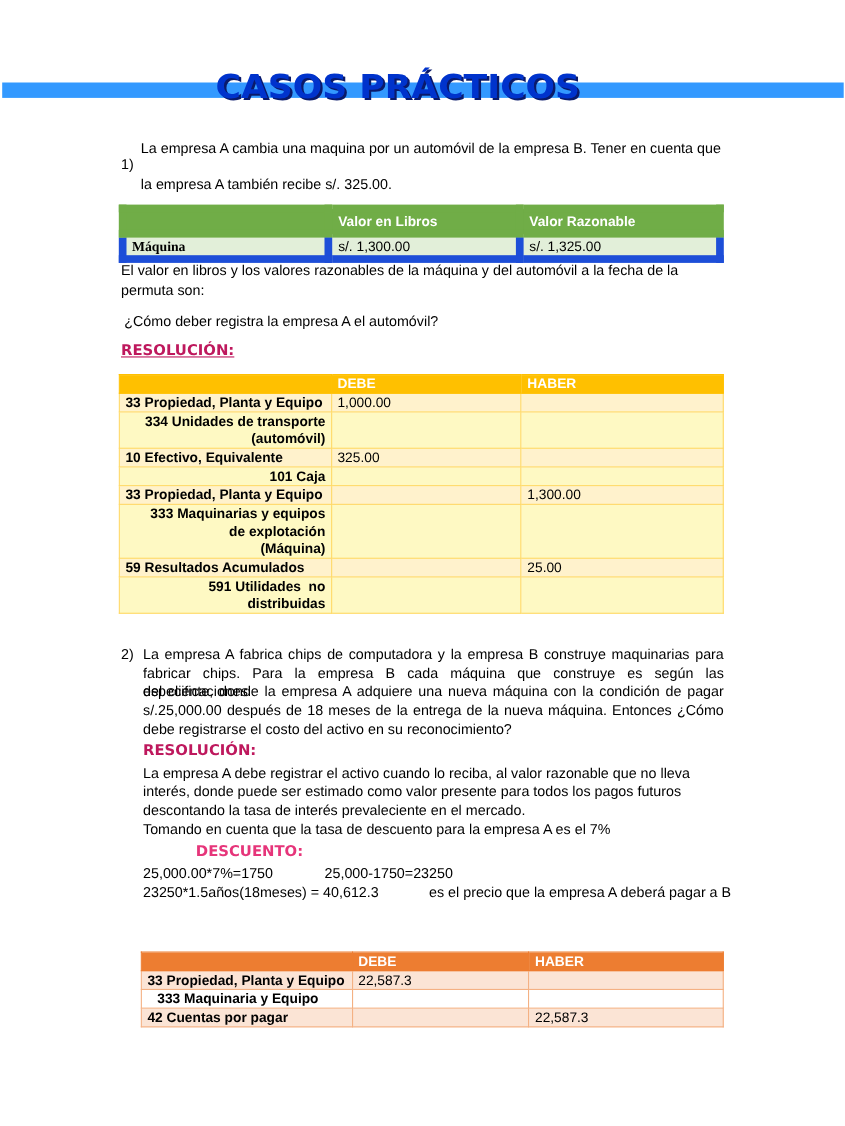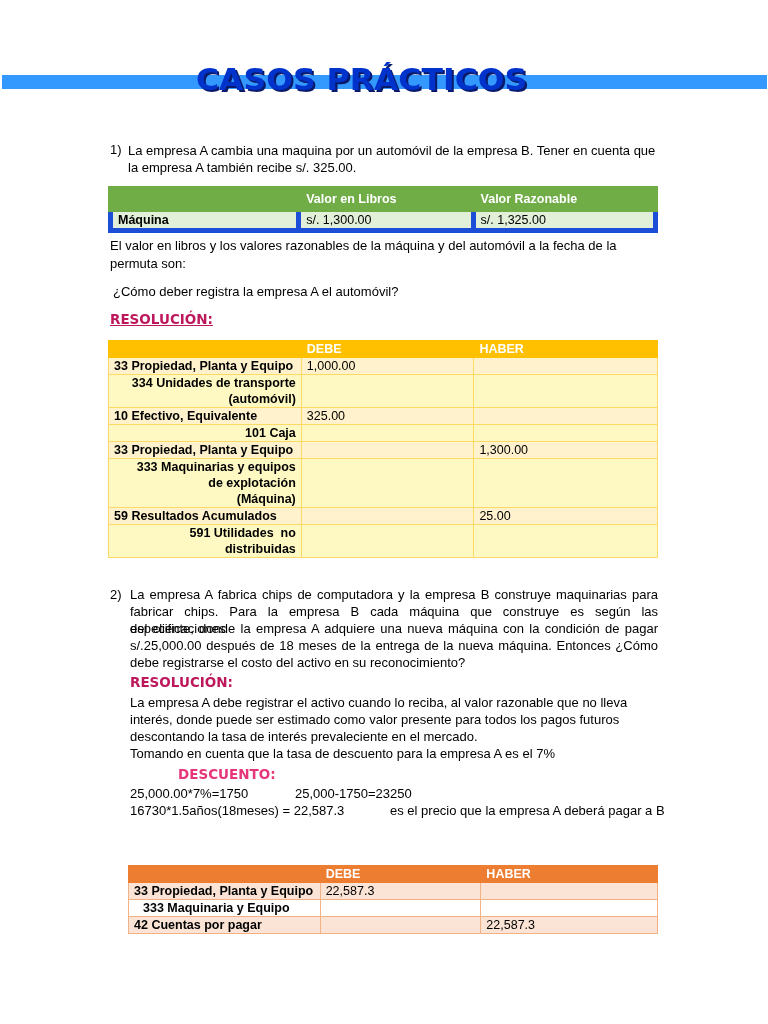--- a/index.html
+++ b/index.html
@@ -25,25 +25,25 @@
   }
   .heading-pink {
     position: absolute; font-family: "DejaVu Sans", sans-serif; font-weight: bold; font-size: 13.5px;
     color: #e6357a; line-height: 17px;
   }
   table { border-collapse: collapse; position: absolute; font-size: 12.5px; }
   td { padding: 0 5px; vertical-align: top; line-height: 16px; }
 
   
   .t-green { left: 108px; top: 186px; width: 550px; }
-  .t-green td { border: 5px solid #1d4ed8; }
+  .t-green td { border: 7px solid #1d4ed8; }
   .t-green .hdr td { background: #70ad47; color: #fff; font-weight: bold; border-color: #70ad47; }
   .t-green .r1 td { background: #e2efd9; }
   .t-green .r2 td { background: #fff; }
-  .t-green td.first { font-weight: bold; }
+  .t-green td.first { font-weight: bold; font-family: Liberation Serif, serif; }
 
   
   .t-yellow { left: 108px; top: 340px; width: 550px; }
   .t-yellow td { border: 1px solid #ffd966; }
   .t-yellow .hdr td { background: #ffc000; color: #fff; font-weight: bold; border-color: #ffc000; }
   .t-yellow .band td { background: #fff2cc; }
   .t-yellow .plain td { background: #fef9c3; text-align: right; }
   .t-yellow td.first { font-weight: bold; }
   .t-yellow td.sub { padding-left: 16px; }
   .t-yellow td.sub2 { padding-left: 18px; }
@@ -57,21 +57,21 @@
   .t-orange td.first { font-weight: bold; }
   .t-orange td.sub { padding-left: 14px; }
 </style>
 </head>
 <body>
 
 <div class="title-bar"></div>
 <div class="title">CASOS PRÁCTICOS</div>
 
 <div class="txt" style="left:110px; top:141px;">1)</div>
-<div class="txt" style="left:128px; top:142px; width:530px;">La empresa A cambia una maquina por un automóvil de la empresa B. Tener en cuenta que</div>
+<div class="txt" style="left:128px; top:126px; width:530px;">La empresa A cambia una maquina por un automóvil de la empresa B. Tener en cuenta que</div>
 <div class="txt" style="left:128px; top:159px; width:530px;">la empresa A también recibe s/. 325.00.</div>
 
 <table class="t-green">
   <colgroup>
       <col style="width:190px">
       <col style="width:176px">
       <col style="width:184px">
     </colgroup>
   <tbody>
       <tr class="hdr">
@@ -166,21 +166,21 @@
 
 <div class="heading-purple" style="left:130px; top:674px;">RESOLUCIÓN:</div>
 <div class="txt" style="left:130px; top:694px;">La empresa A debe registrar el activo cuando lo reciba, al valor razonable que no lleva</div>
 <div class="txt" style="left:130px; top:711px;">interés, donde puede ser estimado como valor presente para todos los pagos futuros</div>
 <div class="txt" style="left:130px; top:728px;">descontando la tasa de interés prevaleciente en el mercado.</div>
 <div class="txt" style="left:130px; top:745px;">Tomando en cuenta que la tasa de descuento para la empresa A es el 7%</div>
 
 <div class="heading-pink" style="left:130px; top:766px;margin-left:48px;">DESCUENTO:</div>
 <div class="num" style="left:130px; top:785px;">25,000.00*7%=1750</div>
 <div class="num" style="left:295px; top:785px;">25,000-1750=23250</div>
-<div class="num" style="left:130px; top:802px;">16730*1.5años(18meses) = 22,587.3</div>
+<div class="num" style="left:130px; top:802px;">23250*1.5años(18meses) = 40,612.3</div>
 <div class="num" style="left:390px; top:802px;">es el precio que la empresa A deberá pagar a B</div>
 
 <table class="t-orange">
   <colgroup>
       <col style="width:192px">
       <col style="width:161px">
       <col style="width:177px">
     </colgroup>
   <tbody>
       <tr class="hdr">

